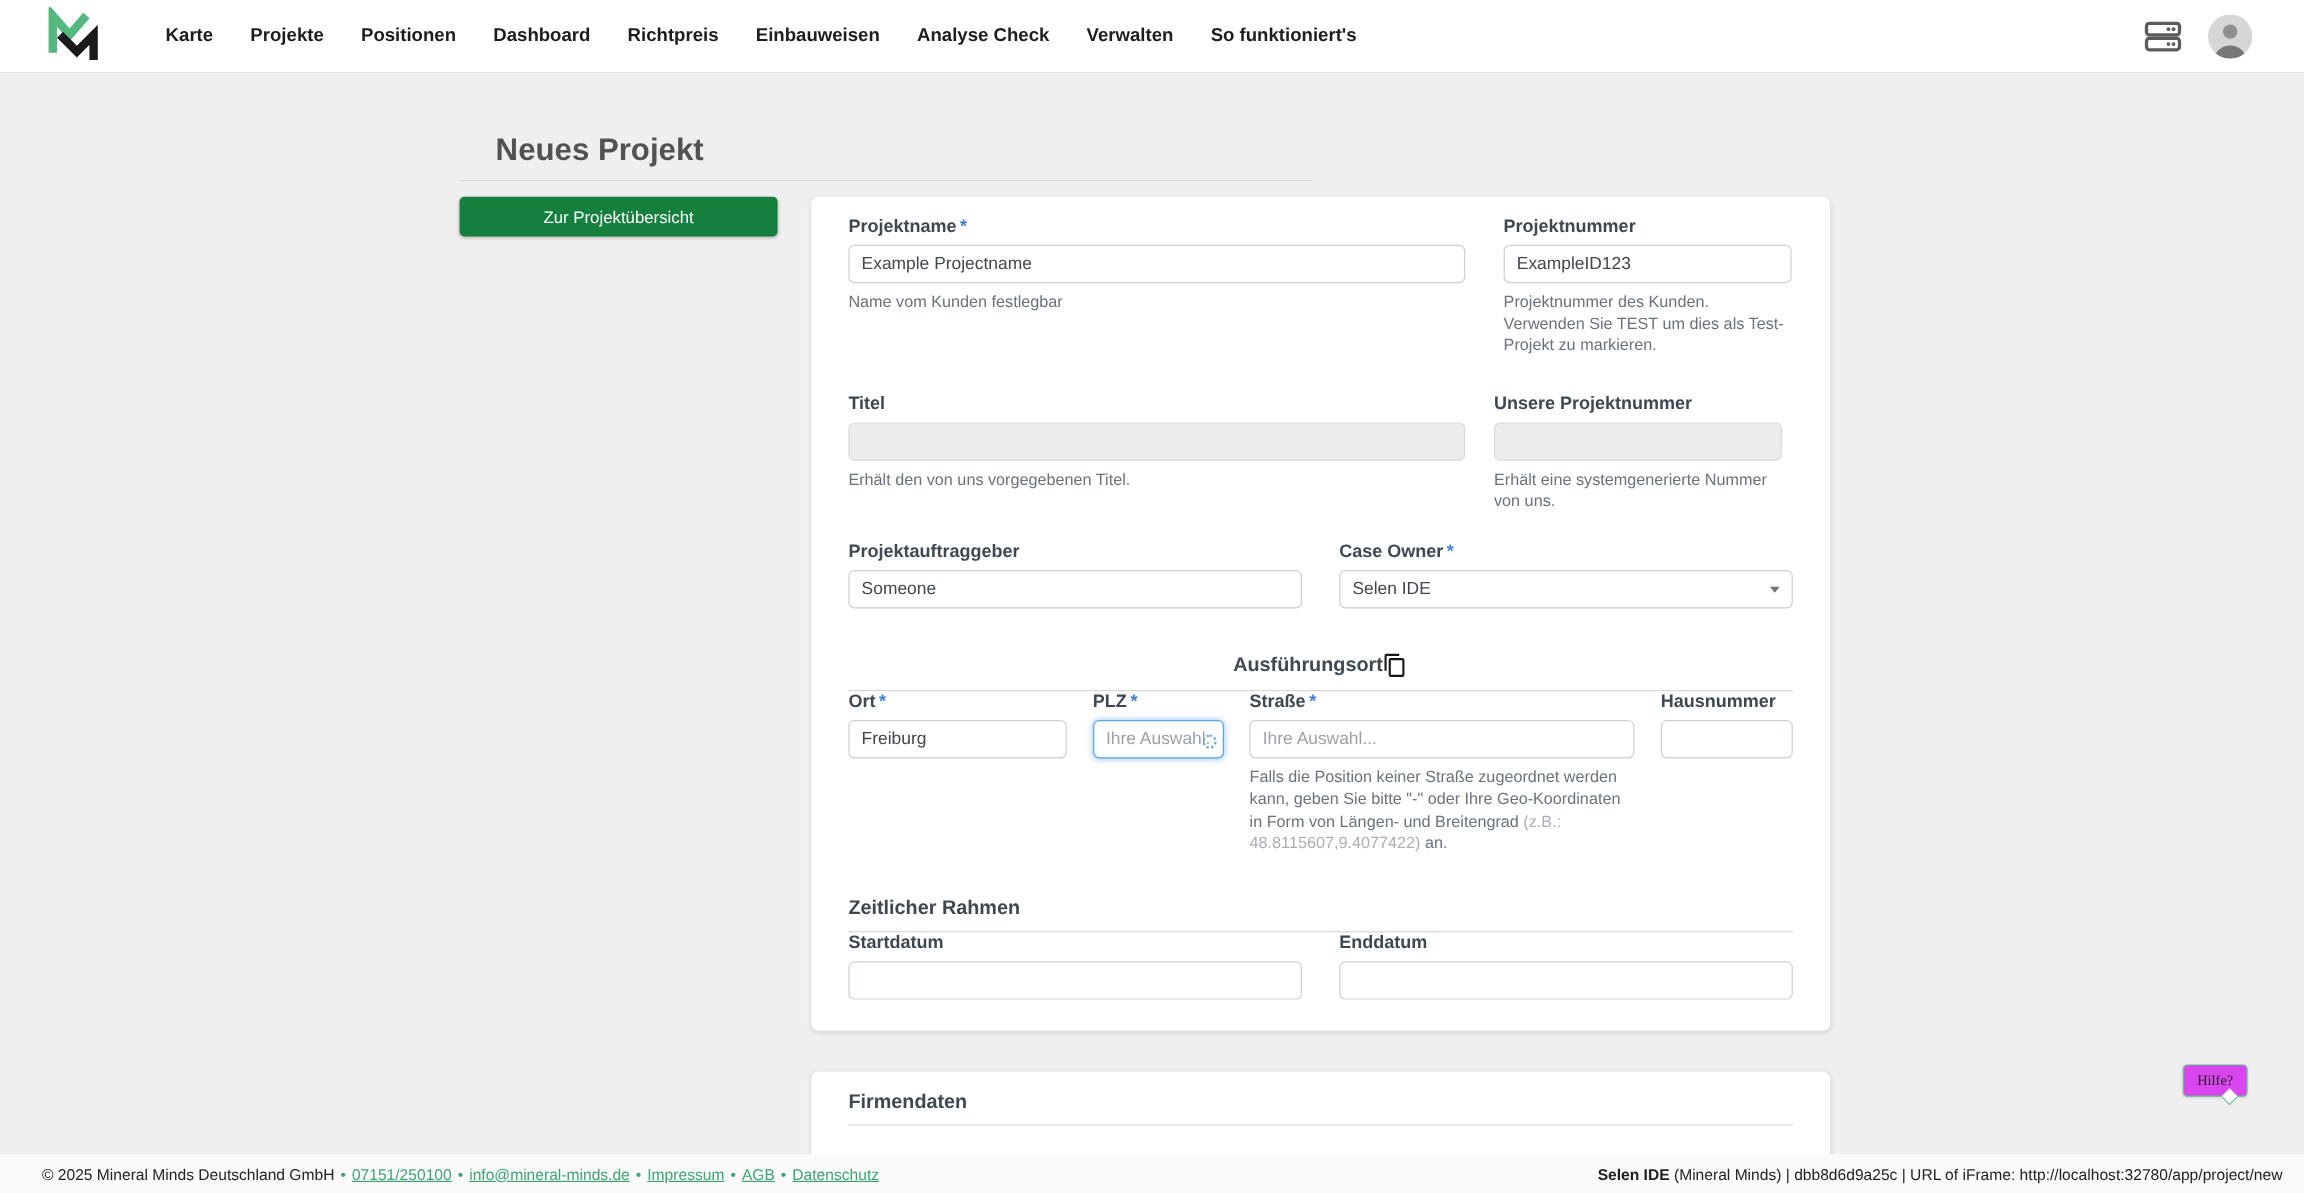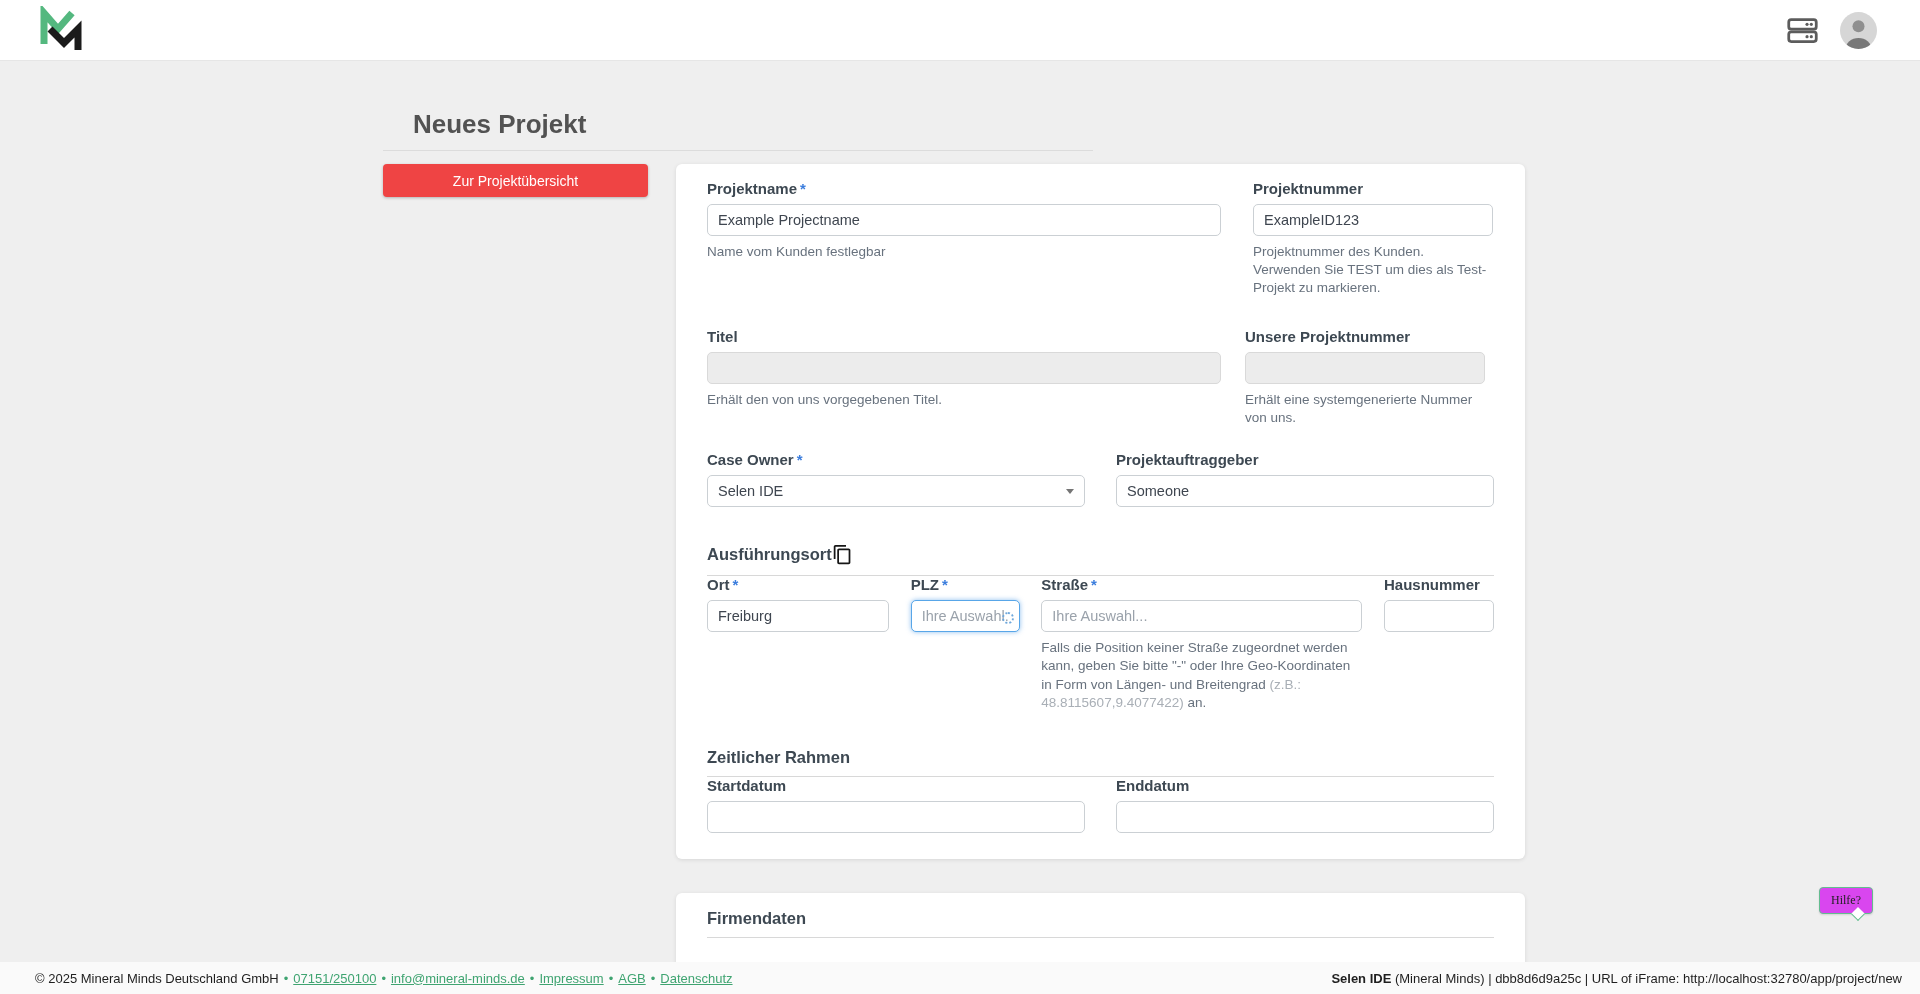--- a/index.html
+++ b/index.html
@@ -27,21 +27,21 @@
 
   
   .content { width: 1142px; margin-left: 383px; padding-top: 48px; }
   h1.page-title { font-size: 26px; font-weight: 700; color: #525252; margin-left: 30px; }
   .title-rule { border: none; border-top: 1px solid #dcdcdc; width: 710px; margin-top: 10px; }
   .main-row { display: flex; gap: 28px; margin-top: 13px; align-items: flex-start; }
   .left-col { width: 265px; flex: none; }
   .right-col { width: 849px; flex: none; }
 
   .back-btn {
-    width: 100%; height: 33px; background: #ef4444; color: #ffffff; border: none;
+    width: 100%; height: 33px; background: #15803d; color: #ffffff; border: none;
     border-radius: 4px; font-size: 14px; font-family: inherit; cursor: pointer;
     box-shadow: 0 1px 3px rgba(0,0,0,0.25);
   }
 
   .card {
     background: #ffffff; border-radius: 6px; box-shadow: 0 1px 4px rgba(0,0,0,0.10);
     padding: 16px 31px 26px;
   }
   .card.firmendaten { margin-top: 34px; padding-bottom: 120px; }
 
@@ -72,21 +72,21 @@
     border: 2px dotted #6fa8dc; border-radius: 50%; display: block;
   }
 
   .select-box {
     width: 100%; height: 32px; border: 1px solid #cbd0d4; border-radius: 5px; background: #fff;
     display: flex; align-items: center; justify-content: space-between;
     padding: 0 10px; font-size: 14.5px; color: #3f4650; cursor: pointer;
   }
   .caret { width: 0; height: 0; border-left: 4.5px solid transparent; border-right: 4.5px solid transparent; border-top: 5.5px solid #757575; }
 
-  .sec-head { display: flex; align-items: center; justify-content: flex-start; }
+  .sec-head { display: flex; align-items: center; justify-content: center; }
   h2.sec-title { font-size: 16.5px; font-weight: bold; color: #3d4852; }
   .sec-rule { border: none; border-top: 1px solid #d8d8d8; margin-top: 9px; }
   .copy-btn { background: none; border: none; cursor: pointer; padding: 0; display: flex; }
 
   
   .help-btn {
     position: fixed; right: 47px; bottom: 80px; z-index: 15;
     background: #d946ef; border: 1px solid #63bd8e; border-radius: 4px;
     padding: 5px 11px; font-size: 12px; font-family: Liberation Serif, serif; color: #222; cursor: pointer;
     box-shadow: 0 1px 2px rgba(0,0,0,0.12);
@@ -110,20 +110,31 @@
 </head>
 <body>
 
 <nav class="topnav">
   <a class="logo">
     <svg width="46" height="44" viewBox="0 0 44 44">
       <polyline points="5,38 5,7 19,23 33,7" fill="none" stroke="#54b87f" stroke-width="7"></polyline>
       <polyline points="11,23 25,37 39,23 39,44" fill="none" stroke="#1b1b1b" stroke-width="7"></polyline>
     </svg>
   </a>
+  <div class="nav-items">
+    <a class="nav-item">Karte</a>
+    <a class="nav-item">Projekte</a>
+    <a class="nav-item">Positionen</a>
+    <a class="nav-item">Dashboard</a>
+    <a class="nav-item">Richtpreis</a>
+    <a class="nav-item">Einbauweisen</a>
+    <a class="nav-item">Analyse Check</a>
+    <a class="nav-item">Verwalten</a>
+    <a class="nav-item">So funktioniert's</a>
+  </div>
   <div class="nav-right">
     <button class="icon-btn">
       <svg width="33" height="33" viewBox="0 0 24 24">
         <rect x="2" y="4" width="20" height="7" rx="1.8" fill="none" stroke="#5c5c5c" stroke-width="2"></rect>
         <rect x="2" y="13" width="20" height="7" rx="1.8" fill="none" stroke="#5c5c5c" stroke-width="2"></rect>
         <circle cx="15.3" cy="7.5" r="1.15" fill="#5c5c5c"></circle>
           <circle cx="18.4" cy="7.5" r="1.15" fill="#5c5c5c"></circle>
         <circle cx="15.3" cy="16.5" r="1.15" fill="#5c5c5c"></circle>
           <circle cx="18.4" cy="16.5" r="1.15" fill="#5c5c5c"></circle>
       </svg>
@@ -178,29 +189,29 @@
           </div>
           <div class="field">
             <label class="f-label"><span>Unsere Projektnummer</span></label>
             <input class="f-input disabled" type="text" disabled="" value="" style="">
             <div class="helper">Erhält eine systemgenerierte Nummer von uns.</div>
           </div>
         </div>
 
         <div class="row-half mt24">
           <div class="field">
+            <label class="f-label"><span>Projektauftraggeber</span></label>
+            <input class="f-input" type="text" value="Someone" style="">
+          </div>
+          <div class="field">
             <label class="f-label"><span>Case Owner</span><span class="req">*</span></label>
             <div class="select-box">
               <span>Selen IDE</span>
               <span class="caret"></span>
             </div>
-          </div>
-          <div class="field">
-            <label class="f-label"><span>Projektauftraggeber</span></label>
-            <input class="f-input" type="text" value="Someone" style="">
           </div>
         </div>
 
         <div class="sec-head mt36">
           <h2 class="sec-title">Ausführungsort</h2>
           <button class="copy-btn">
             <svg width="21" height="23" viewBox="0 0 24 24">
               <path fill="#161616" d="M16 1H4c-1.1 0-2 .9-2 2v14h2V3h12V1zm3 4H8c-1.1 0-2 .9-2 2v14c0 1.1.9 2 2 2h11c1.1 0 2-.9 2-2V7c0-1.1-.9-2-2-2zm0 16H8V7h11v14z"></path>
             </svg>
           </button>

